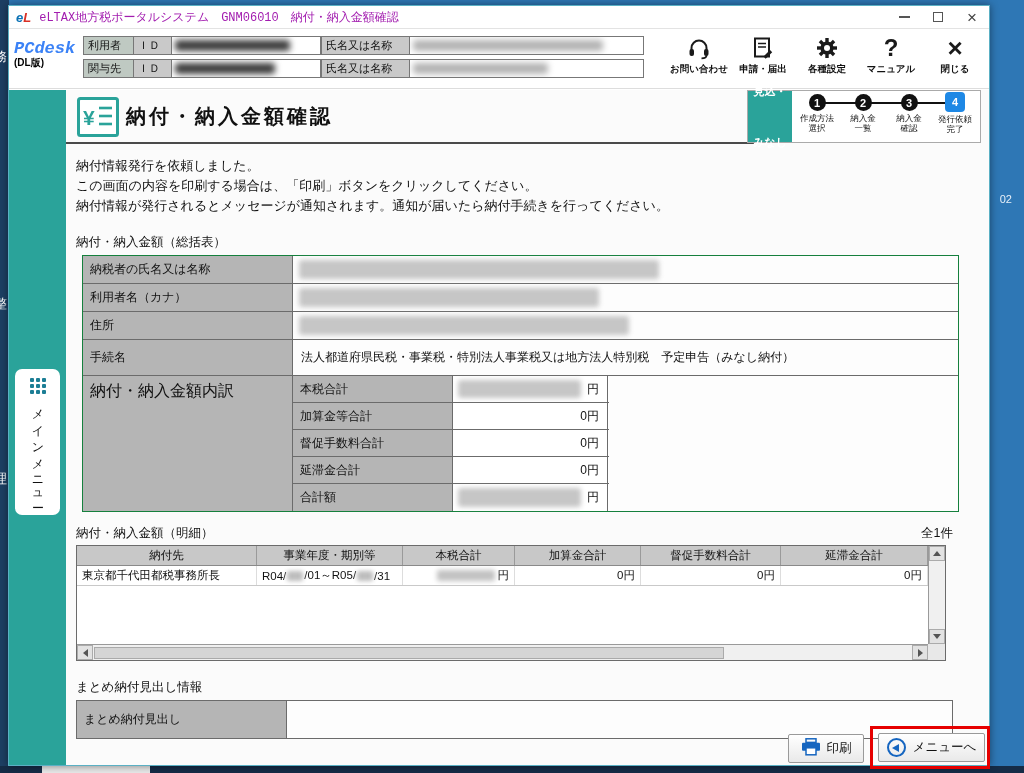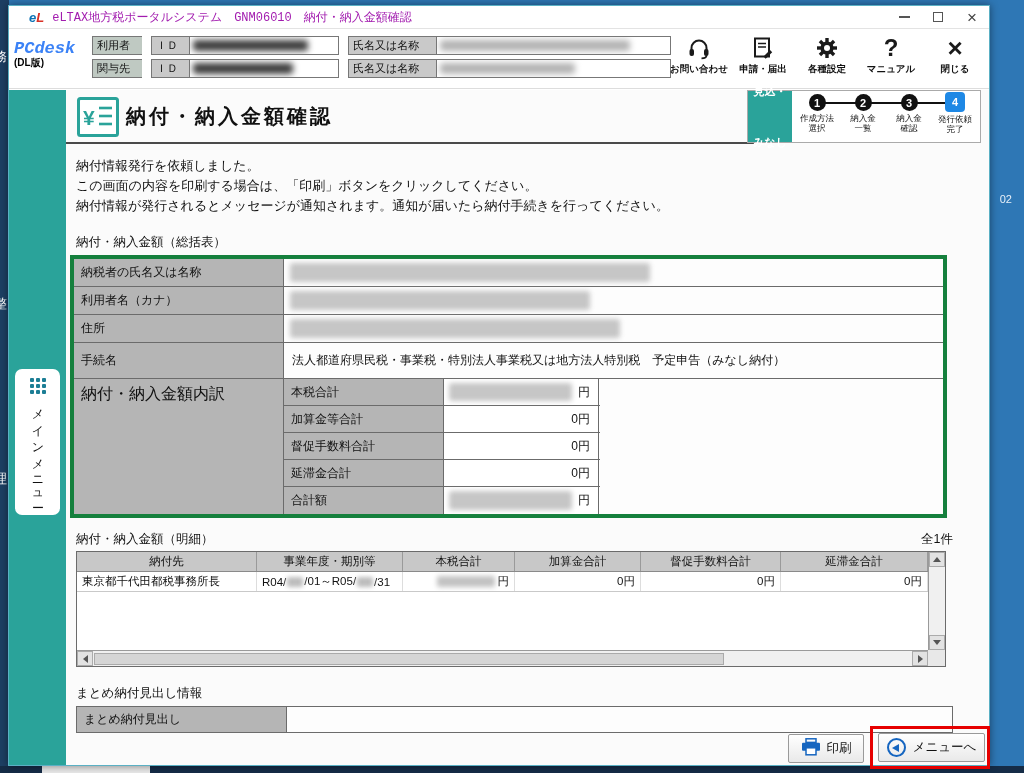--- a/index.html
+++ b/index.html
@@ -11,37 +11,37 @@
   .desktop-left span { position:absolute; left:-6px; color:#fff; font-size:13px; }
   .desktop-frag-right { position:absolute; color:#e8f0f8; font-size:11px; }
   .desktop-bottom { position:absolute; left:0; bottom:0; width:100%; height:7px; background:#152c47; }
   .taskbar-box { position:absolute; left:42px; bottom:0; width:108px; height:7px; background:#e9e9e9; }
 
   
   .window { position:absolute; left:8px; top:5px; width:982px; height:761px; background:#fff;
             border:1px solid #5ab0c4; box-shadow:0 0 8px rgba(0,0,0,.45); }
 
   .titlebar { height:23px; display:flex; align-items:center; background:#fff; border-bottom:1px solid #e3e3e3; }
-  .app-logo { margin-left:20px; font-style:italic; font-weight:bold; font-size:13px; }
+  .app-logo { margin-left:7px; font-style:italic; font-weight:bold; font-size:13px; }
   .app-logo .e { color:#0b72b5; } .app-logo .l { color:#d93025; }
   .titlebar-title { margin-left:8px; font-size:12px; color:#a21caf; white-space:nowrap;font-family:Liberation Mono, monospace; }
   .win-controls { margin-left:auto; display:flex; height:100%; }
   .win-btn { width:34px; height:100%; display:flex; align-items:center; justify-content:center; color:#444; cursor:default; }
   .min-glyph { width:11px; height:2px; background:#555; display:block; }
   .max-glyph { width:10px; height:10px; border:1.5px solid #555; display:block; }
   .x-glyph { font-size:17px; line-height:1; color:#444; }
 
   
   .header { position:relative; height:60px; background:#fff; border-bottom:1px solid #ddd; }
   .brand { position:absolute; left:5px; top:10px; width:66px; }
   .brand-main { font-family:Liberation Mono, monospace; font-style:italic; font-weight:bold; font-size:17px; color:#3b82f6; }
   .brand-sub { font-weight:bold; font-size:10px; margin-top:-2px; color:#000; }
   .id-grid { position:absolute; left:74px; top:7px; }
   .id-row { display:flex; height:19px; margin-bottom:4px; font-size:11px; }
-  .chip { border:1px solid #777; border-right:none; display:flex; align-items:center; padding:0 4px; color:#111; white-space:nowrap;margin-left:9px; }
+  .chip { border:1px solid #777; border-right:none; display:flex; align-items:center; padding:0 4px; color:#111; white-space:nowrap; }
   .chip.group { width:50px; background:#bfc9c2; }
   .chip.idl { width:38px; background:#c9c9c9; }
   .chip.namel { width:88px; background:#c9c9c9; }
   .field { border:1px solid #777; background:#fff; position:relative; overflow:hidden; }
   .field.idv { width:150px; }
   .field.namev { width:235px; }
   .blur-dark { position:absolute; top:3px; bottom:3px; left:3px; background:#3c3c3c; filter:blur(3px); border-radius:3px; }
   .blur-light { position:absolute; top:3px; bottom:3px; left:3px; background:#b3b3b3; filter:blur(3px); border-radius:3px; }
 
   .toolbar { position:absolute; right:2px; top:1px; display:flex; }
@@ -75,21 +75,21 @@
   .dot { width:17px; height:17px; border-radius:50%; background:#111; color:#fff; font-size:11px; font-weight:bold;
          display:flex; align-items:center; justify-content:center; z-index:1; }
   .step.active .dot { width:20px; height:20px; border-radius:4px; background:#1e88e5; margin-top:-2px; }
   .slabel { font-size:8.5px; line-height:10px; text-align:center; margin-top:2px; color:#111; }
 
   .messages { margin:10px 0 0 10px; font-size:13px; line-height:20px; color:#111; }
 
   .section-title { margin:18px 0 4px 10px; font-size:12.5px; color:#111; }
 
   
-  .summary-table { margin-left:4px; width:877px; border:4px solid #15803d; background:#fff; }
+  .summary-table { margin-left:16px; width:877px; border:1px solid #15803d; background:#fff; }
   .s-row { display:flex; border-bottom:1px solid #6b6b6b; min-height:27px; }
   .s-row:last-child { border-bottom:none; }
   .s-label { width:210px; background:#b5b5b5; border-right:1px solid #6b6b6b; padding:5px 7px; font-size:12px; color:#111; }
   .s-value { flex:1; position:relative; background:#fdfdfd; padding:5px 8px; font-size:12px; color:#111; }
   .cell-blur { position:absolute; top:4px; bottom:4px; left:6px; background:#c6c6c6; filter:blur(2.5px); border-radius:3px; }
   .proc-row { min-height:36px; align-items:stretch; }
   .proc-row .s-label { display:flex; align-items:center; }
   .proc-row .s-value { display:flex; align-items:center; }
 
   .bd-block { display:flex; }
@@ -122,21 +122,21 @@
              display:flex; align-items:center; }
   .corner { position:absolute; right:0; bottom:0; width:17px; height:16px; background:#e8e8e8; }
   .sbtn { width:16px; height:15px; background:#e2e2e2; border:1px solid #ababab; display:flex; align-items:center; justify-content:center; flex:0 0 auto; }
   .tri-up { width:0; height:0; border-left:4px solid transparent; border-right:4px solid transparent; border-bottom:5px solid #555; }
   .tri-down { width:0; height:0; border-left:4px solid transparent; border-right:4px solid transparent; border-top:5px solid #555; }
   .tri-l { width:0; height:0; border-top:4px solid transparent; border-bottom:4px solid transparent; border-right:5px solid #555; }
   .tri-r { width:0; height:0; border-top:4px solid transparent; border-bottom:4px solid transparent; border-left:5px solid #555; }
   .hthumb { height:12px; background:#d5d5d5; border:1px solid #aaa; margin-left:1px; width:74%; }
 
   
-  .matome-row { display:flex; width:877px; margin-left:10px; border:1px solid #6b6b6b; height:27px; background:#fff; }
+  .matome-row { display:flex; width:877px; margin-left:10px; border:1px solid #6b6b6b; height:39px; background:#fff; }
   .matome-row .s-label { display:flex; align-items:center; padding:0 7px; }
   .matome-row .m-value { flex:1; background:#fdfdfd; }
 
   
   .print-btn { position:absolute; left:722px; top:644px; width:76px; height:29px; border:1px solid #9a9a9a; border-radius:2px;
                background:linear-gradient(#ffffff,#e9e9e9); display:flex; align-items:center; justify-content:center; gap:6px;
                font-size:12.5px; color:#111; cursor:pointer; }
   .menu-annotation { position:absolute; left:804px; top:636px; width:120px; height:43px; border:3px solid #e60000; z-index:5; }
   .menu-btn { position:absolute; left:5px; top:4px; width:107px; height:29px; border:1px solid #9a9a9a; border-radius:2px;
               background:linear-gradient(#ffffff,#e9e9e9); display:flex; align-items:center; justify-content:center; gap:7px;

